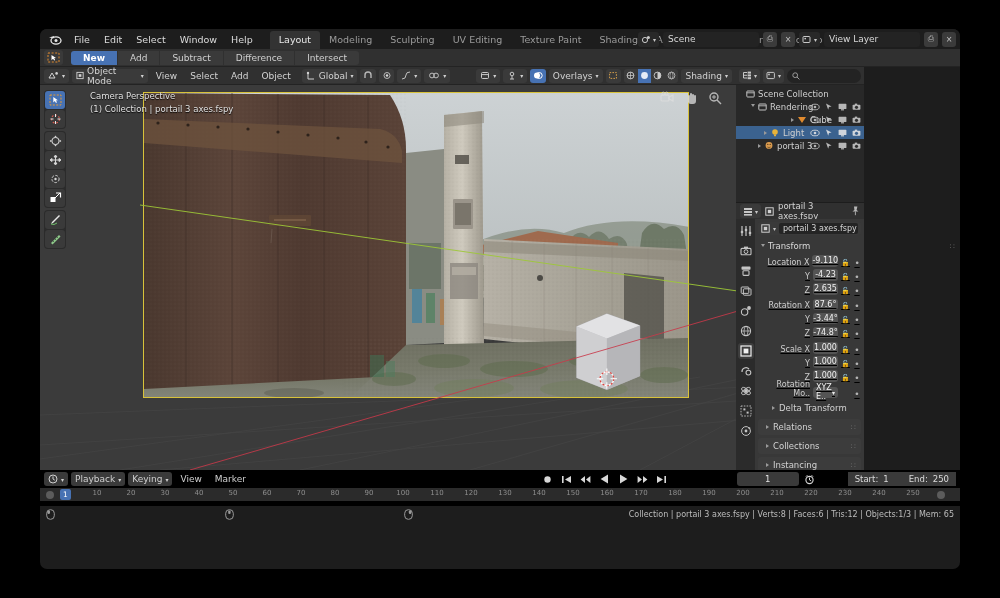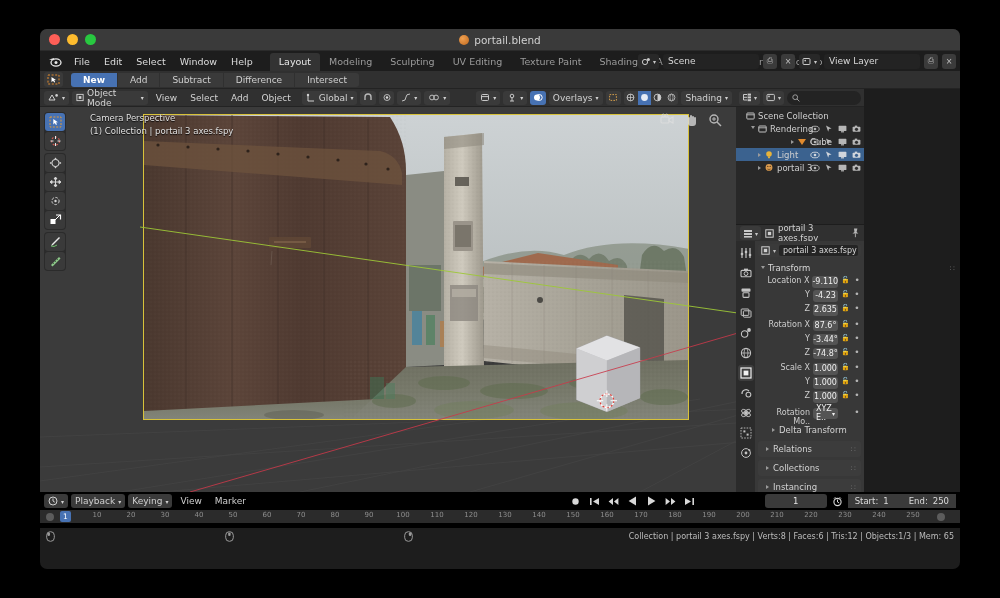--- a/index.html
+++ b/index.html
@@ -183,21 +183,21 @@
   .ptab.active{ background:#3d3d3d; }
   .prop-main { flex:1; background:#383838; padding:3px; overflow:hidden; }
   .prop-id {
     height:13px; background:#3a3a3a; border-radius:3px; display:flex; align-items:center;
     gap:3px; padding:0 3px; margin-bottom:4px;
   }
   .prop-id .nm { flex:1; background:#242424; border-radius:2px; height:11px;
                  display:flex; align-items:center; padding-left:4px; font-size:8px; color:#d6d6d6; }
   .panel-hdr { display:flex; align-items:center; gap:3px; font-size:8.5px; color:#d8d8d8;
                padding:2px 0 3px 3px; }
-  .row { display:flex; align-items:flex-start; height:12.5px; margin-bottom:1.5px; gap:3px; }
+  .row { display:flex; align-items:flex-end; height:12.5px; margin-bottom:1.5px; gap:3px;text-decoration:underline; }
   .row .lbl { width:52px; text-align:right; font-size:8px; color:#cdcdcd; }
   .row .val {
     flex:1; background:#545454; border-radius:3px; height:11.5px;
     display:flex; align-items:center; justify-content:center;
     font-size:8px; color:#f0f0f0;
   }
   .row .val.drop { justify-content:space-between; padding:0 3px; }
   .lockico { width:9px; font-size:7px; color:#a9a9a9; text-align:center; }
   .dotico { width:8px; font-size:9px; color:#b5b5b5; text-align:center; line-height:8px;}
   .subpanel { display:flex; align-items:center; gap:4px; font-size:8.5px;
@@ -211,52 +211,41 @@
   .tl-dd { height:14px; background:#3a3a3a; border-radius:3px; display:flex;
            align-items:center; gap:3px; padding:0 4px; font-size:9px; color:#d0d0d0;}
   .tl-txt { font-size:9px; color:#d0d0d0; padding:0 5px; }
   .transport { display:flex; align-items:center; gap:4px; }
   .tp { width:15px;height:14px; display:flex;align-items:center;justify-content:center;
         color:#d8d8d8; font-size:8px; }
   .frm-field { height:14px; min-width:62px; background:#3a3a3a; border-radius:3px;
                display:flex;align-items:center;justify-content:center;
                font-size:8.5px;color:#e4e4e4; }
   .se-field { height:14px; background:#3a3a3a; display:flex;align-items:center;
-              gap:5px; padding:0 7px; font-size:8.5px;color:#dcdcdc; }
+              gap:5px; padding:0 7px; font-size:8.5px;color:#dcdcdc;margin-left:28px; }
 
   .tl-ruler { height:13px; background:#2b2b2b; position:relative; overflow:hidden; }
   .tick { position:absolute; top:1px; font-size:7px; color:#8e8e8e; transform:translateX(-50%); }
   .playhead { position:absolute; top:1px; height:11px; background:#4772b3;
               border-radius:2px; color:#fff; font-size:7.5px; display:flex;
               align-items:center; justify-content:center; padding:0 3px; }
   .endcap { position:absolute; top:3px; width:8px;height:8px;border-radius:50%;background:#5c5c5c;}
 
   
   .statusbar {
     height:16px; background:#1d1d1d; display:flex; align-items:center;
     padding:0 6px; font-size:8px; color:#a9a9a9; position:relative;
   }
   .status-right { margin-left:auto; font-size:8px; color:#bdbdbd; white-space:nowrap; }
 </style>
 </head>
 <body>
 
 <div class="window">
 
-  <div class="titlebar">
-    <div class="traffic">
-      <div class="dot red"></div>
-      <div class="dot yellow"></div>
-      <div class="dot green"></div>
-    </div>
-    <div class="title-center">
-      <span class="blend-ico"></span>
-      <span>portail.blend</span>
-    </div>
-  </div>
 
   <div class="topbar">
     <div class="blogo">
       <svg width="14" height="12" viewBox="0 0 14 12">
         <ellipse cx="8" cy="7.5" rx="5" ry="3.6" fill="none" stroke="#e8e8e8" stroke-width="1.3"></ellipse>
         <circle cx="8" cy="7.5" r="1.5" fill="#e8e8e8"></circle>
         <path d="M1 4.5 L6 3 L5.6 5.2 Z" fill="#e8e8e8"></path>
       </svg>
     </div>
     <div class="menu-item">File</div>
@@ -769,21 +758,21 @@
                 <rect x="3" y="6.2" width="3" height="1.2" fill="#cfcfcf"></rect>
               </svg>
             <svg width="9" height="8" viewBox="0 0 9 8">
                 <rect x="0.6" y="1.8" width="7.8" height="5" rx="0.8" fill="#cfcfcf"></rect>
                 <circle cx="4.5" cy="4.3" r="1.6" fill="#303030"></circle>
                 <rect x="2.8" y="0.6" width="2.4" height="1.4" fill="#cfcfcf"></rect>
               </svg>
           </span>
         </div>
 
-        <div class="orow selected" style="padding-left:22px;">
+        <div class="orow selected" style="padding-left:28px;">
           <span class="tri"></span>
           <svg width="10" height="9" viewBox="0 0 10 9">
               <circle cx="5" cy="4" r="2.8" fill="#e8b33a"></circle>
               <path d="M3.8 6.6 H6.2 L5.8 8.2 H4.2 Z" fill="#e8b33a"></path>
             </svg>
           <span class="oname">Light</span>
           <span class="orow-icons">
             <svg width="10" height="8" viewBox="0 0 10 8">
                 <ellipse cx="5" cy="4" rx="4.2" ry="2.8" fill="none" stroke="#eaeaea" stroke-width="0.9"></ellipse>
                 <circle cx="5" cy="4" r="1.3" fill="#eaeaea"></circle>

